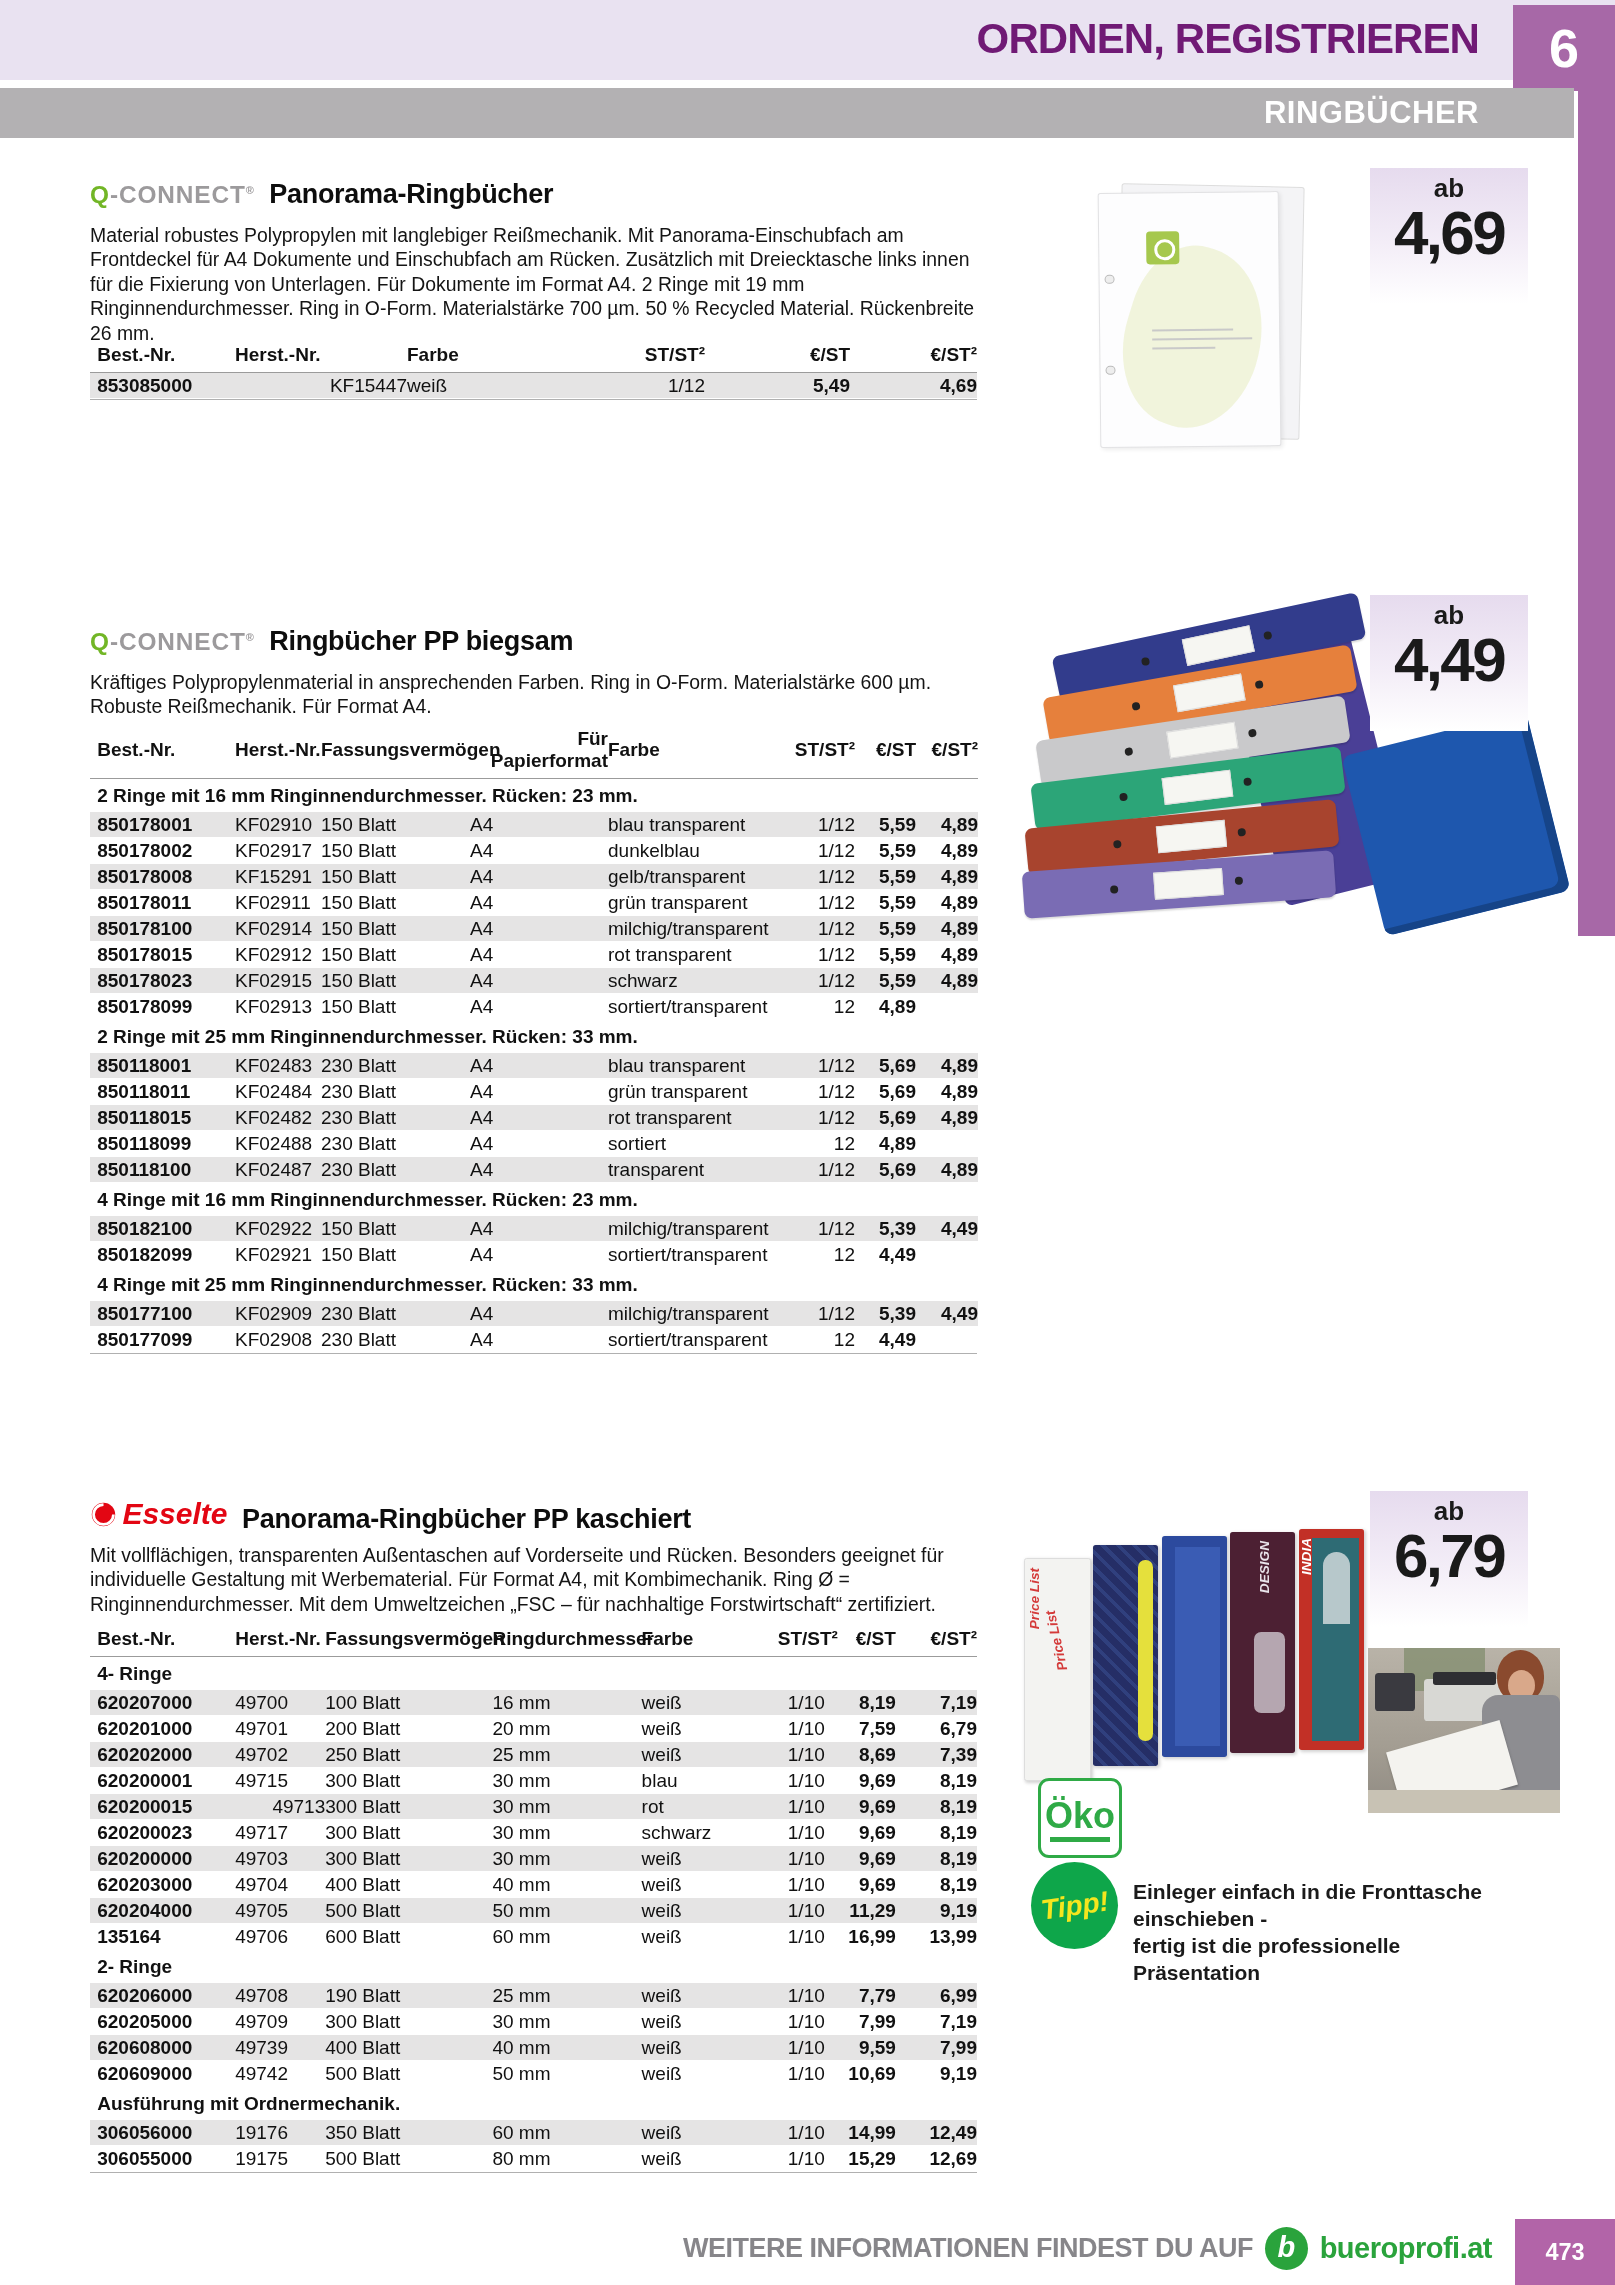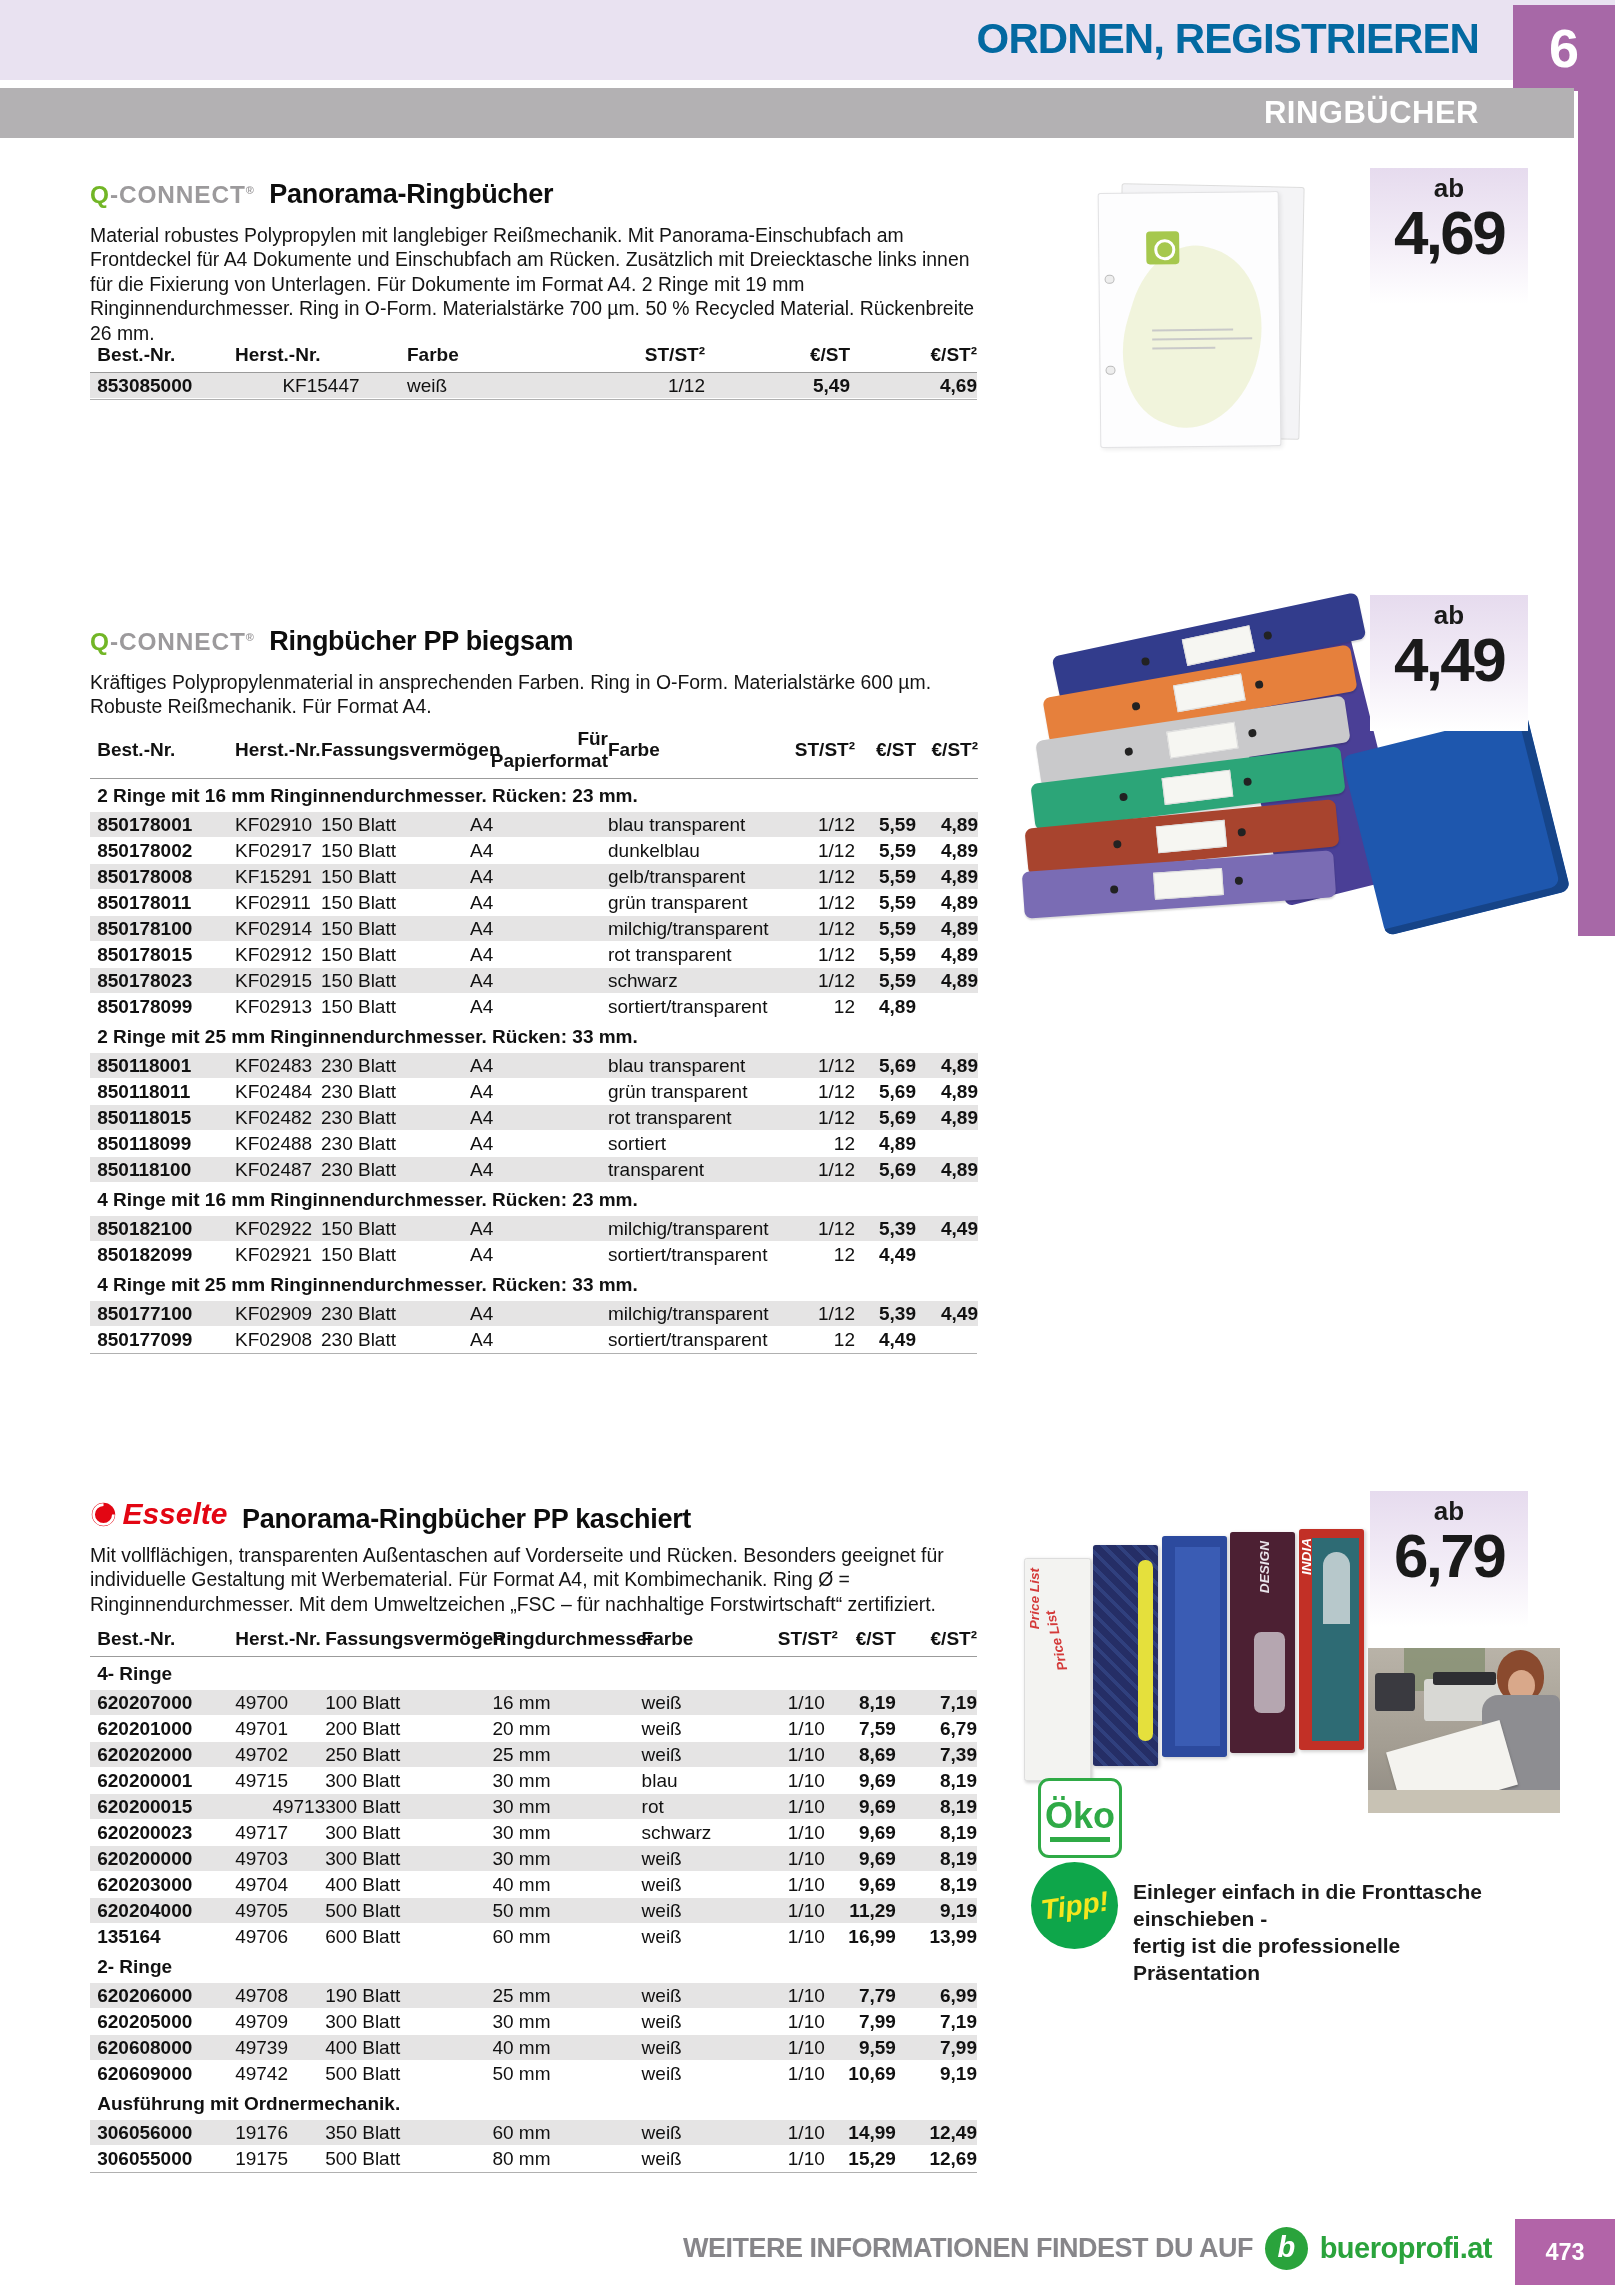--- a/index.html
+++ b/index.html
@@ -2,21 +2,21 @@
 <html style="font-size:14.5px"><head>
 <meta charset="utf-8">
 <style>
   html,body{margin:0;padding:0;background:#fff;}
   .page{position:relative;width:1616px;height:2285px;background:#fff;overflow:hidden;
         font-family:"Liberation Sans",sans-serif;color:#1a1a1a;}
 
   
   .band{position:absolute;left:0;top:0;width:1616px;height:80px;background:#e9e2f1;}
   .band-title{position:absolute;right:137px;top:14.5px;font-size:42px;font-weight:bold;
-              color:#0369a1;letter-spacing:-0.9px;white-space:nowrap;}
+              color:#701a75;letter-spacing:-0.9px;white-space:nowrap;}
   .chapter-box{position:absolute;left:1513px;top:4.5px;width:102px;height:86px;background:#a768a7;
                display:flex;align-items:center;justify-content:center;}
   .chapter-box span{color:#fff;font-size:54px;font-weight:bold;}
   .graybar{position:absolute;left:0;top:88px;width:1574px;height:50px;background:#b3b1b3;}
   .graybar span{position:absolute;right:95px;top:7.2px;color:#fff;font-size:31px;font-weight:bold;letter-spacing:0.5px;}
   .side-stripe{position:absolute;left:1578px;top:90px;width:38px;height:846px;background:#a768a7;}
 
   
   .sec-head{position:absolute;display:flex;align-items:baseline;gap:14.5px;white-space:nowrap;}
   .brand-q{font-size:24.4px;font-weight:bold;color:#9c9a9c;letter-spacing:0.9px;}
@@ -164,21 +164,21 @@
             <th style="text-align: left;">Herst.-Nr.</th>
             <th style="text-align: left;">Farbe</th>
             <th style="text-align: right;">ST/ST²</th>
             <th style="text-align: right;">€/ST</th>
             <th style="text-align: right;">€/ST²</th>
           </tr>
         </thead>
         <tbody>
           <tr class="item stripe">
             <td class="b first" style="text-align: left;">853085000</td>
-            <td style="text-align: center; margin-top: 44px;">KF15447</td>
+            <td style="text-align: right; margin-top: 44px;">KF15447</td>
             <td style="text-align: left;">weiß</td>
             <td style="text-align: right;">1/12</td>
             <td class="b" style="text-align: right;">5,49</td>
             <td class="b" style="text-align: right;">4,69</td>
           </tr>
         </tbody>
       </table>
   </div>
 
   <div class="img1">

